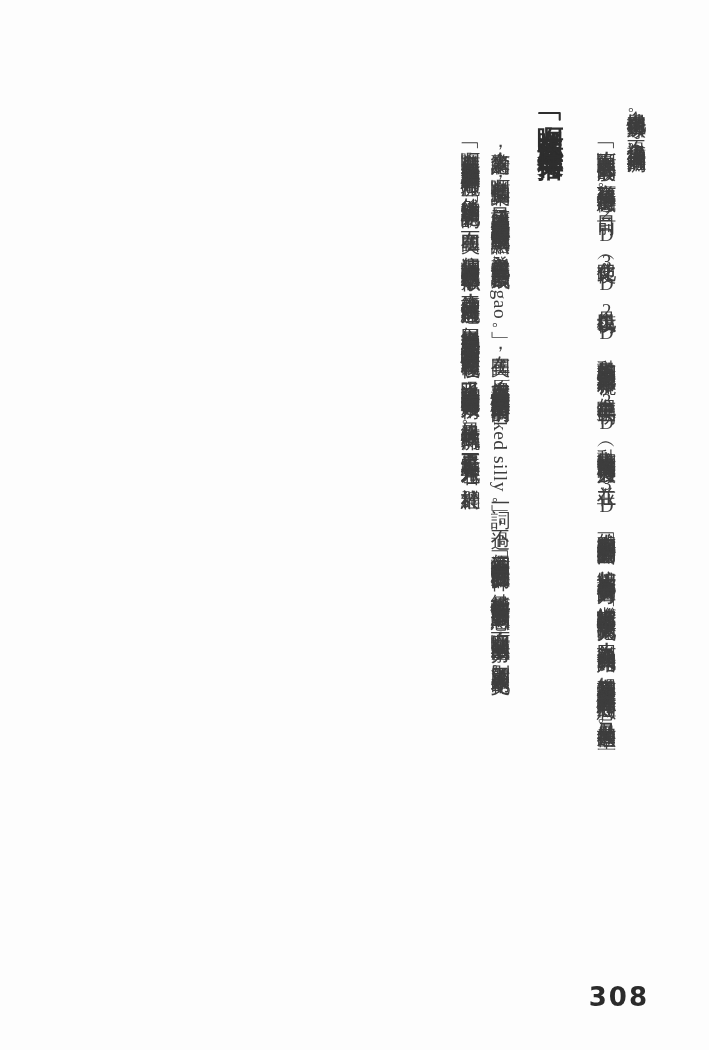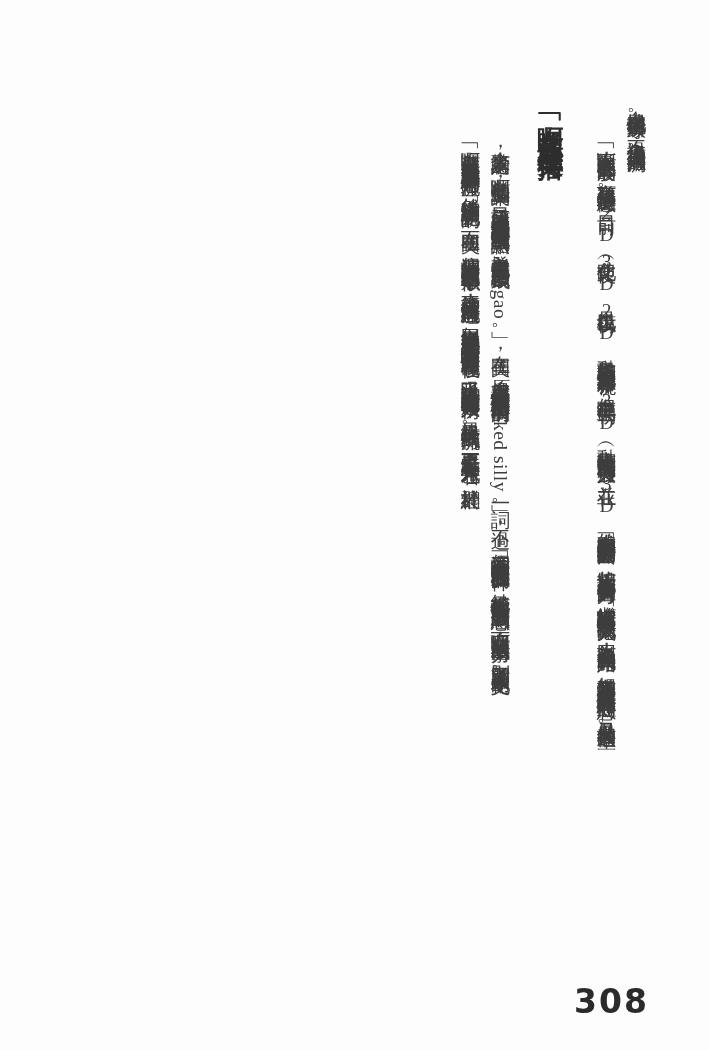--- a/index.html
+++ b/index.html
@@ -52,21 +52,21 @@
   .latin-sideways {
     text-orientation: sideways;
     letter-spacing: 0.5px;
   }
   .page-number {
     position: absolute;
     top: 982px;
     right: 60px;
     font-family: "DejaVu Sans", "Liberation Sans", sans-serif;
     font-weight: 700;
-    font-size: 33px;
+    font-size: 26px;
     letter-spacing: 2px;
     color: #2b2b2b;
   }
 </style>
 </head>
 <body>
 
 <div class="page">
   <div class="article" id="article">
       <p class="para"><span>自由地享受色情所導致。不過這仍僅止於筆者個人的推測。</span></p>

